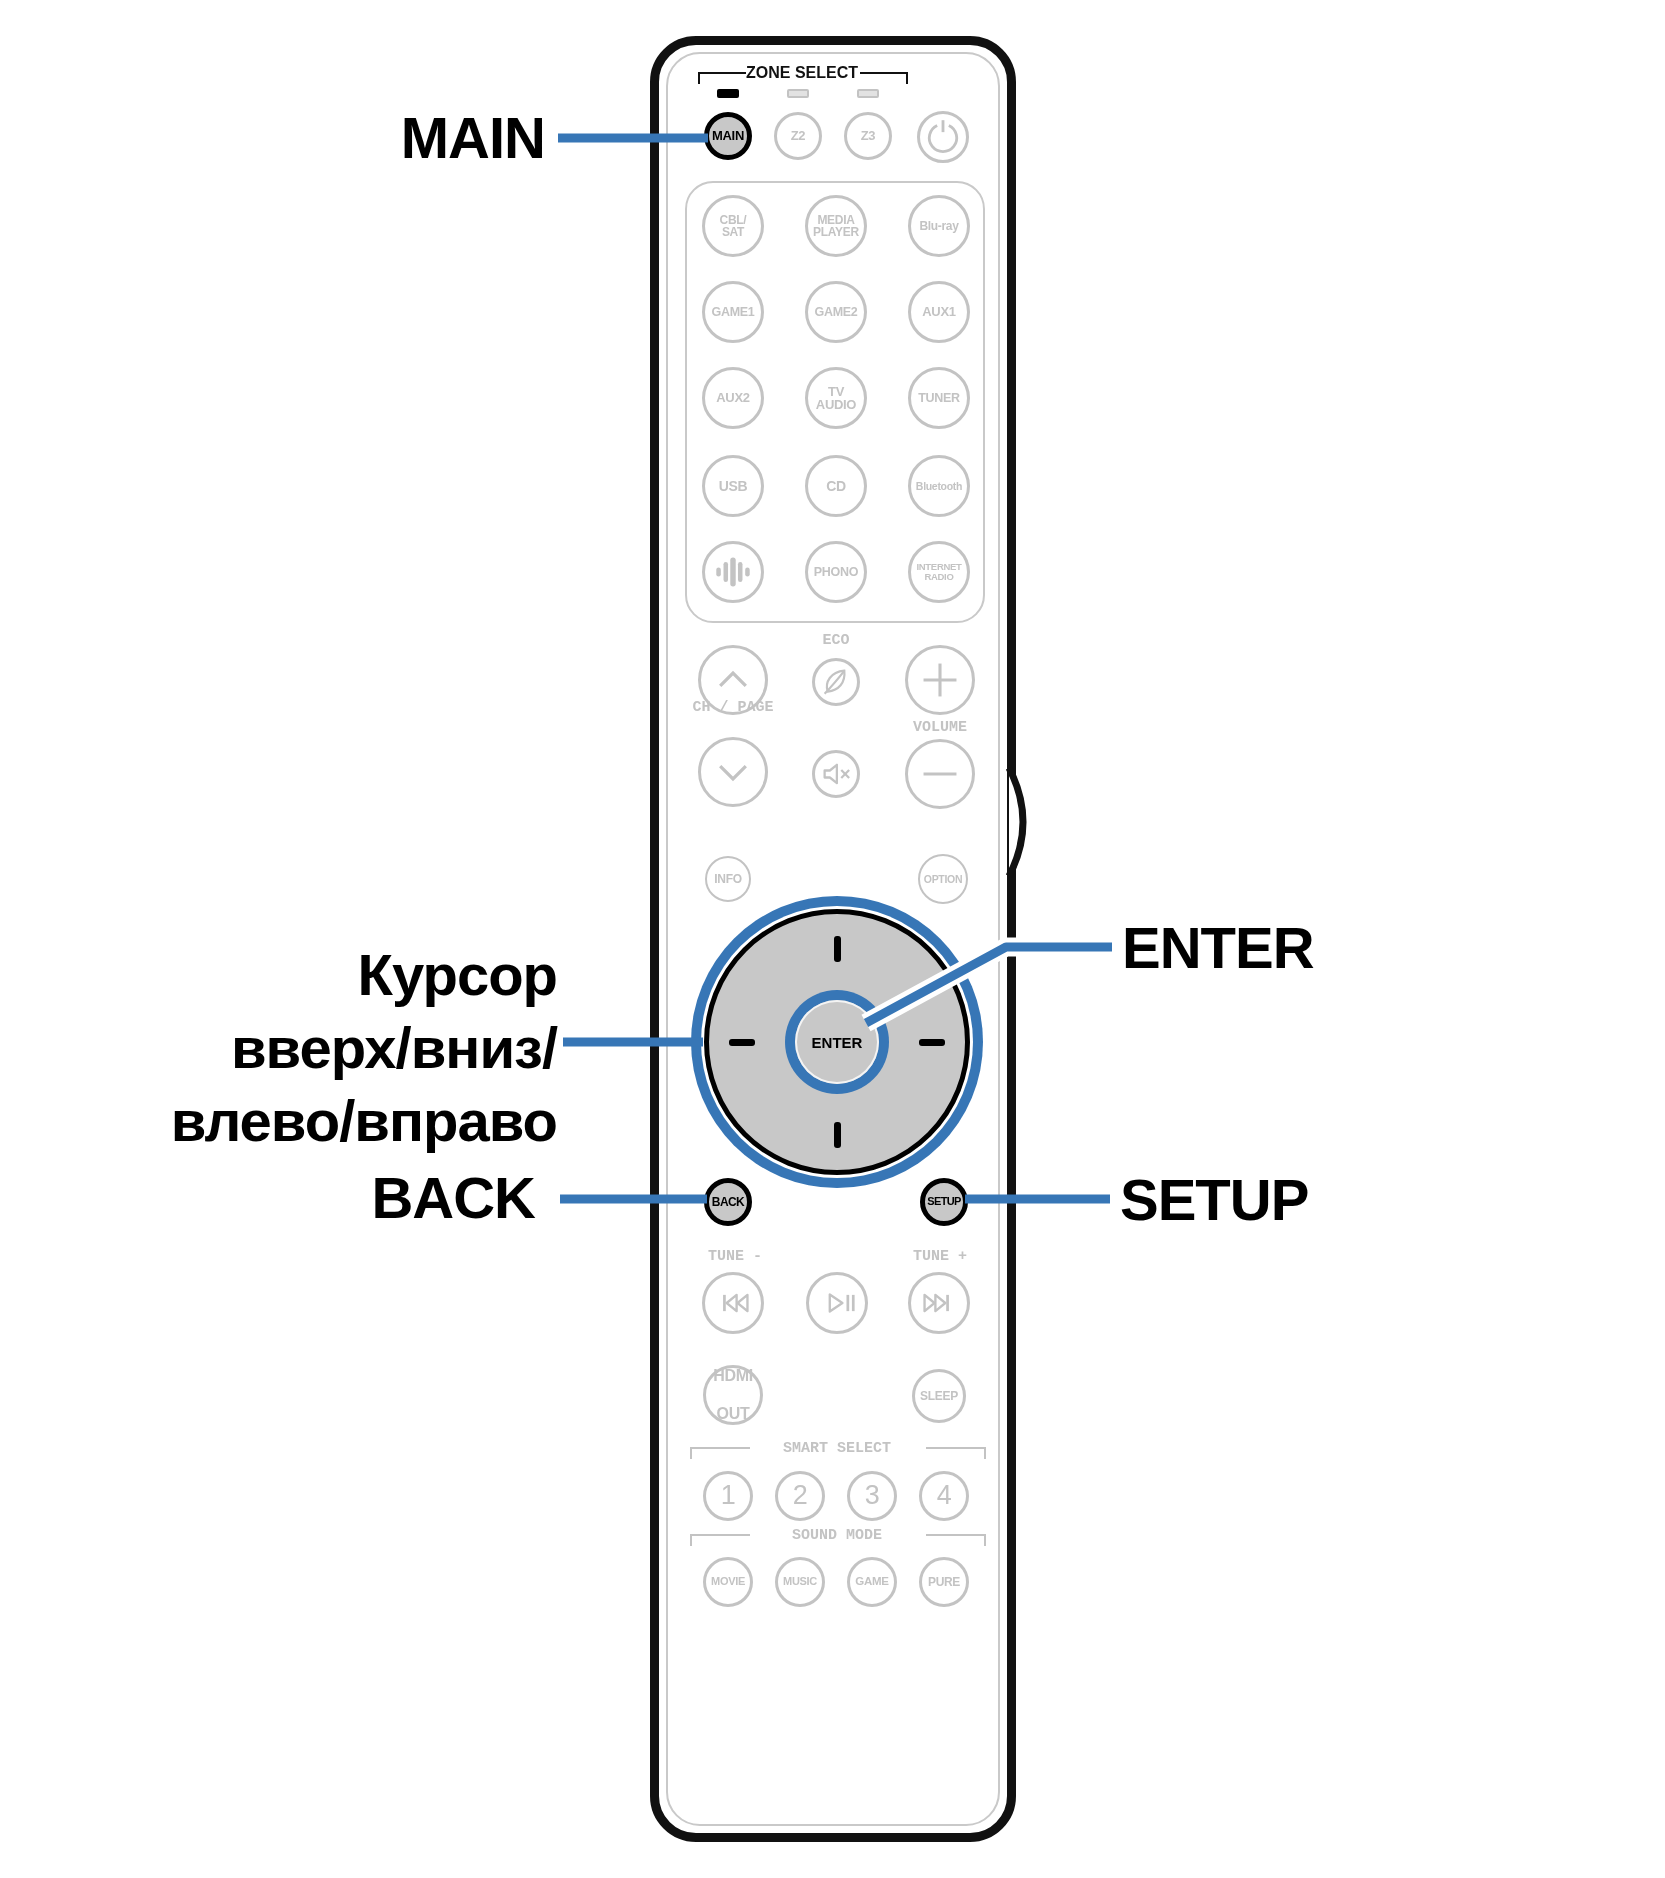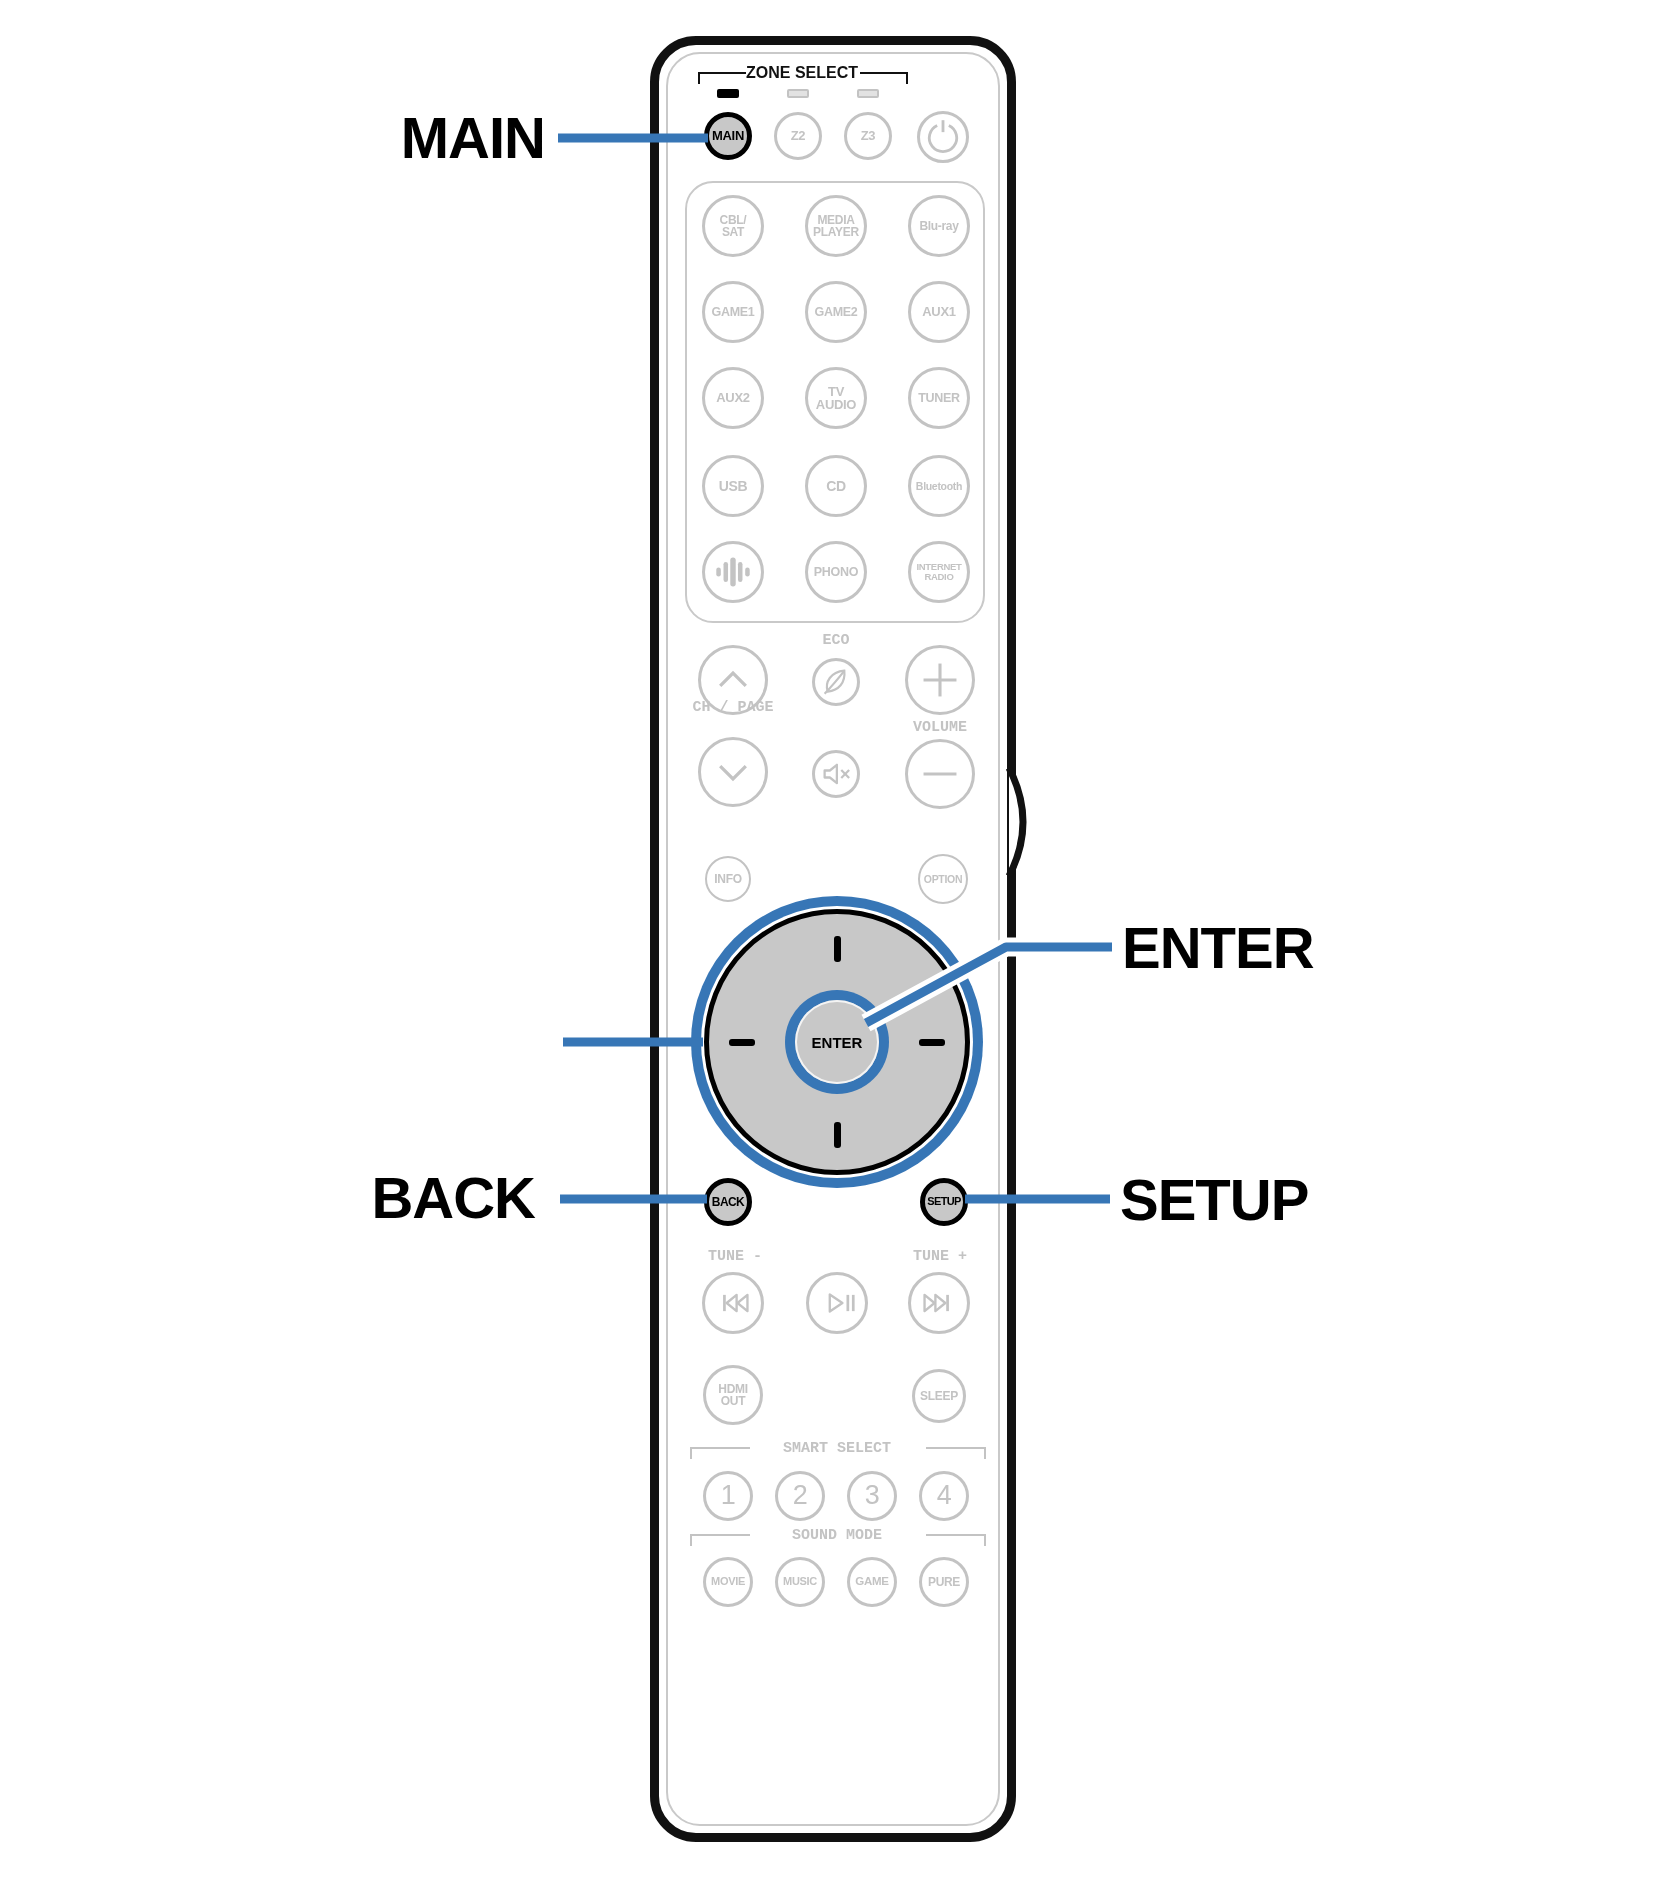--- a/index.html
+++ b/index.html
@@ -215,21 +215,21 @@
     </svg>
     </div>
   <div class="btn" style="left:908px;top:1272px;width:62px;height:62px;">
     <svg width="62" height="62" viewBox="0 0 62 62">
       <polygon points="15,22 26,31 15,40" fill="none" stroke="#c3c3c3" stroke-width="2.6" stroke-linejoin="round"></polygon>
       <polygon points="27,22 38,31 27,40" fill="none" stroke="#c3c3c3" stroke-width="2.6" stroke-linejoin="round"></polygon>
       <line x1="40.5" y1="22" x2="40.5" y2="40" stroke="#c3c3c3" stroke-width="3"></line>
     </svg>
     </div>
 
-  <div class="btn" style="left:703px;top:1365px;width:60px;height:60px;font-size:12px;">
+  <div class="btn" style="left:703px;top:1365px;width:60px;height:60px;font-size:16px;justify-content:space-between;">
     <span>HDMI</span>
       <span>OUT</span>
     </div>
   <div class="btn" style="left:912px;top:1369px;width:54px;height:54px;font-size:12px;">
     <span>SLEEP</span>
     </div>
 
   <div class="brL" style="left:690px;top:1447px;width:58px;"></div>
   <div class="brR" style="left:926px;top:1447px;width:58px;"></div>
   <div class="slab" style="left:752px;top:1440px;width:170px;">SMART SELECT</div>
@@ -257,20 +257,25 @@
     </div>
   <div class="btn" style="left:847px;top:1557px;width:50px;height:50px;font-size:11.5px;">
     <span>GAME</span>
     </div>
   <div class="btn" style="left:919px;top:1557px;width:50px;height:50px;font-size:12px;">
     <span>PURE</span>
     </div>
 
   <div class="callout" style="left:280px;top:106px;width:265px;text-align:right;">MAIN</div>
 
+  <div class="callout" style="left:160px;top:938px;width:397px;text-align:right;line-height:73px;">
+    <div>Курсор</div>
+    <div>вверх/вниз/</div>
+    <div>влево/вправо</div>
+  </div>
 
   <div class="callout" style="left:250px;top:1166px;width:285px;text-align:right;">BACK</div>
 
   <div class="callout" style="left:1122px;top:916px;">ENTER</div>
 
   <div class="callout" style="left:1120px;top:1168px;">SETUP</div>
 
   <svg class="abs" style="left:0;top:0;pointer-events:none;" width="1665" height="1878" viewBox="0 0 1665 1878">
     <line x1="558" y1="138" x2="708" y2="138" stroke="#3776b6" stroke-width="9"></line>
     <line x1="563" y1="1042" x2="703" y2="1042" stroke="#3776b6" stroke-width="9"></line>

